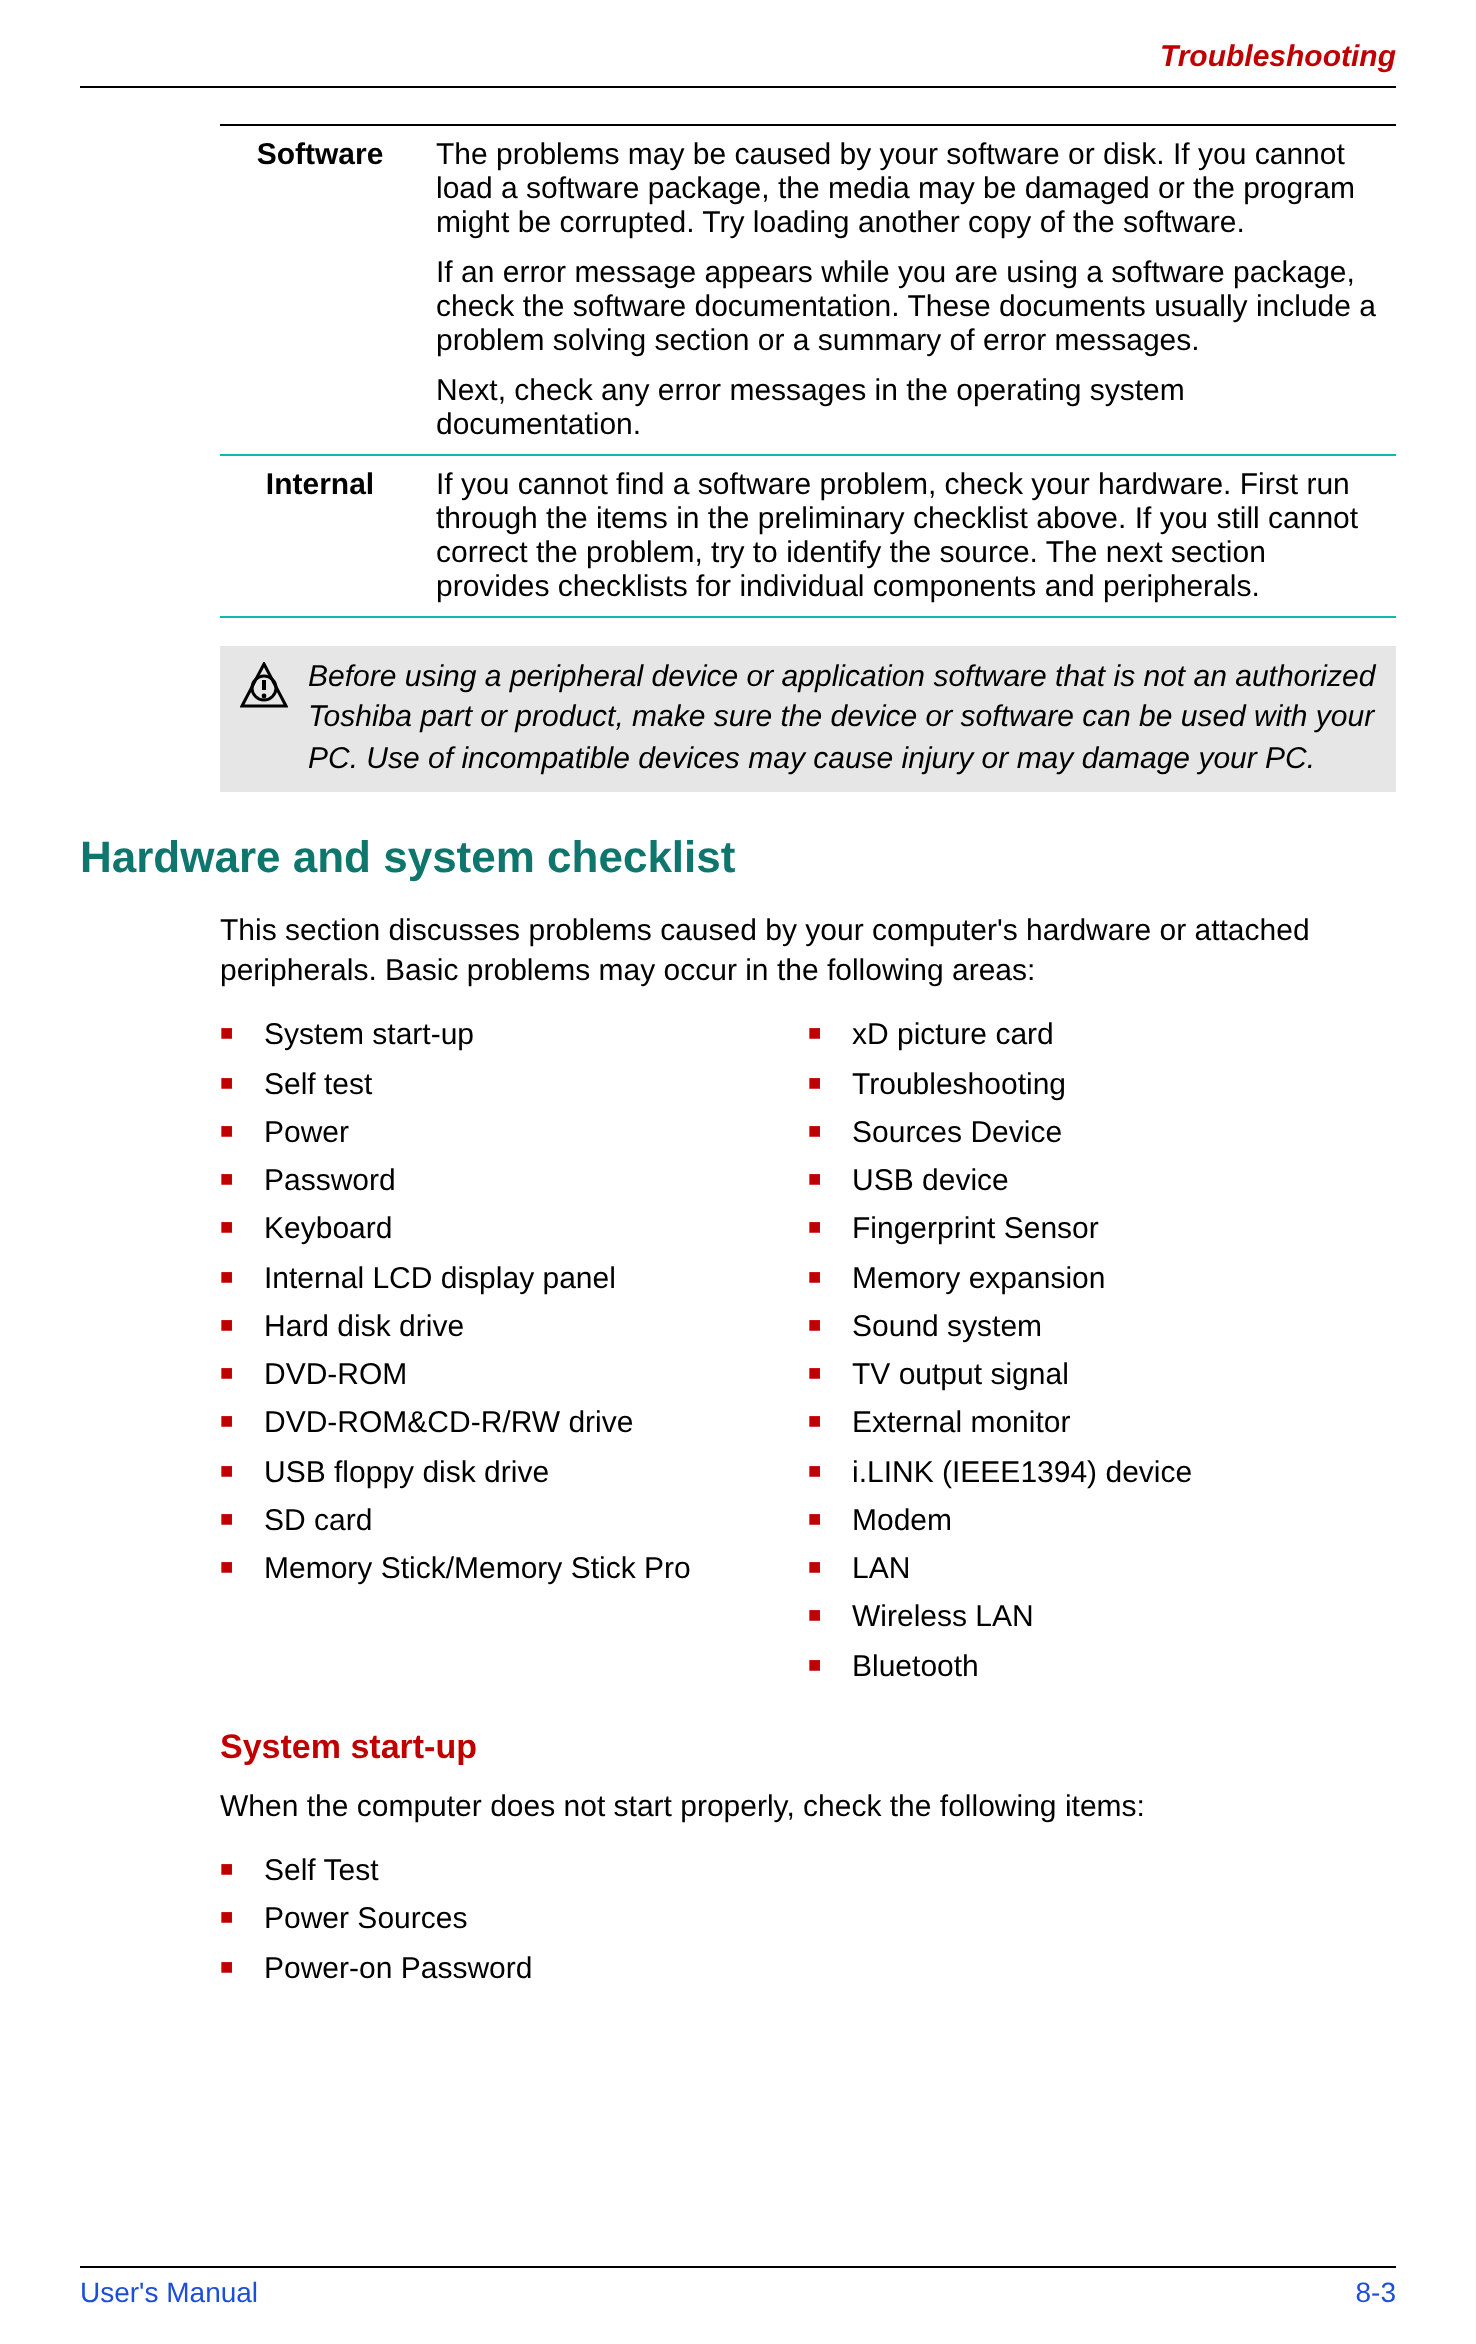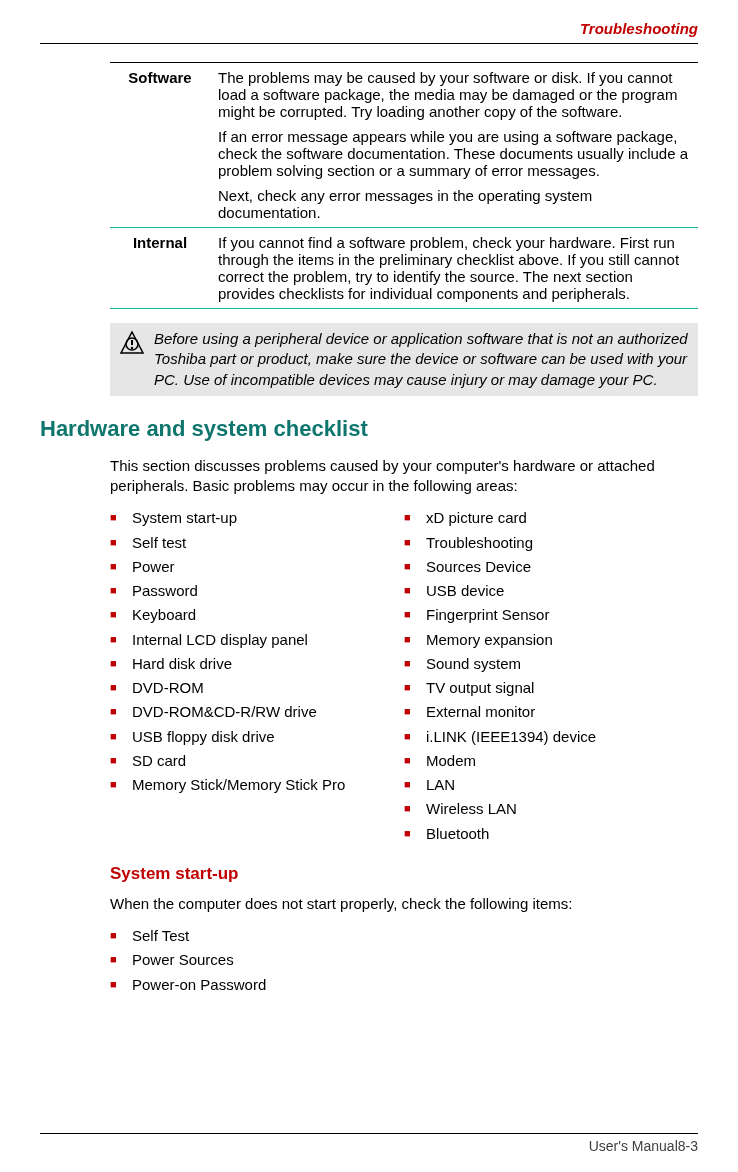--- a/index.html
+++ b/index.html
@@ -110,22 +110,22 @@
     left: 40px;
     right: 40px;
   }
   .footer-rule {
     border: none;
     border-top: 1px solid #000;
     margin-bottom: 4px;
   }
   .footer-row {
     display: flex;
-    justify-content: flex-end;
-    color: #404040;
+    justify-content: space-between;
+    color: #1d4ed8;
     font-size: 14px;
   }
 </style>
 </head>
 <body>
 
 <div class="header-title">Troubleshooting</div>
 <hr class="header-rule">
 
 <table class="def-table">

